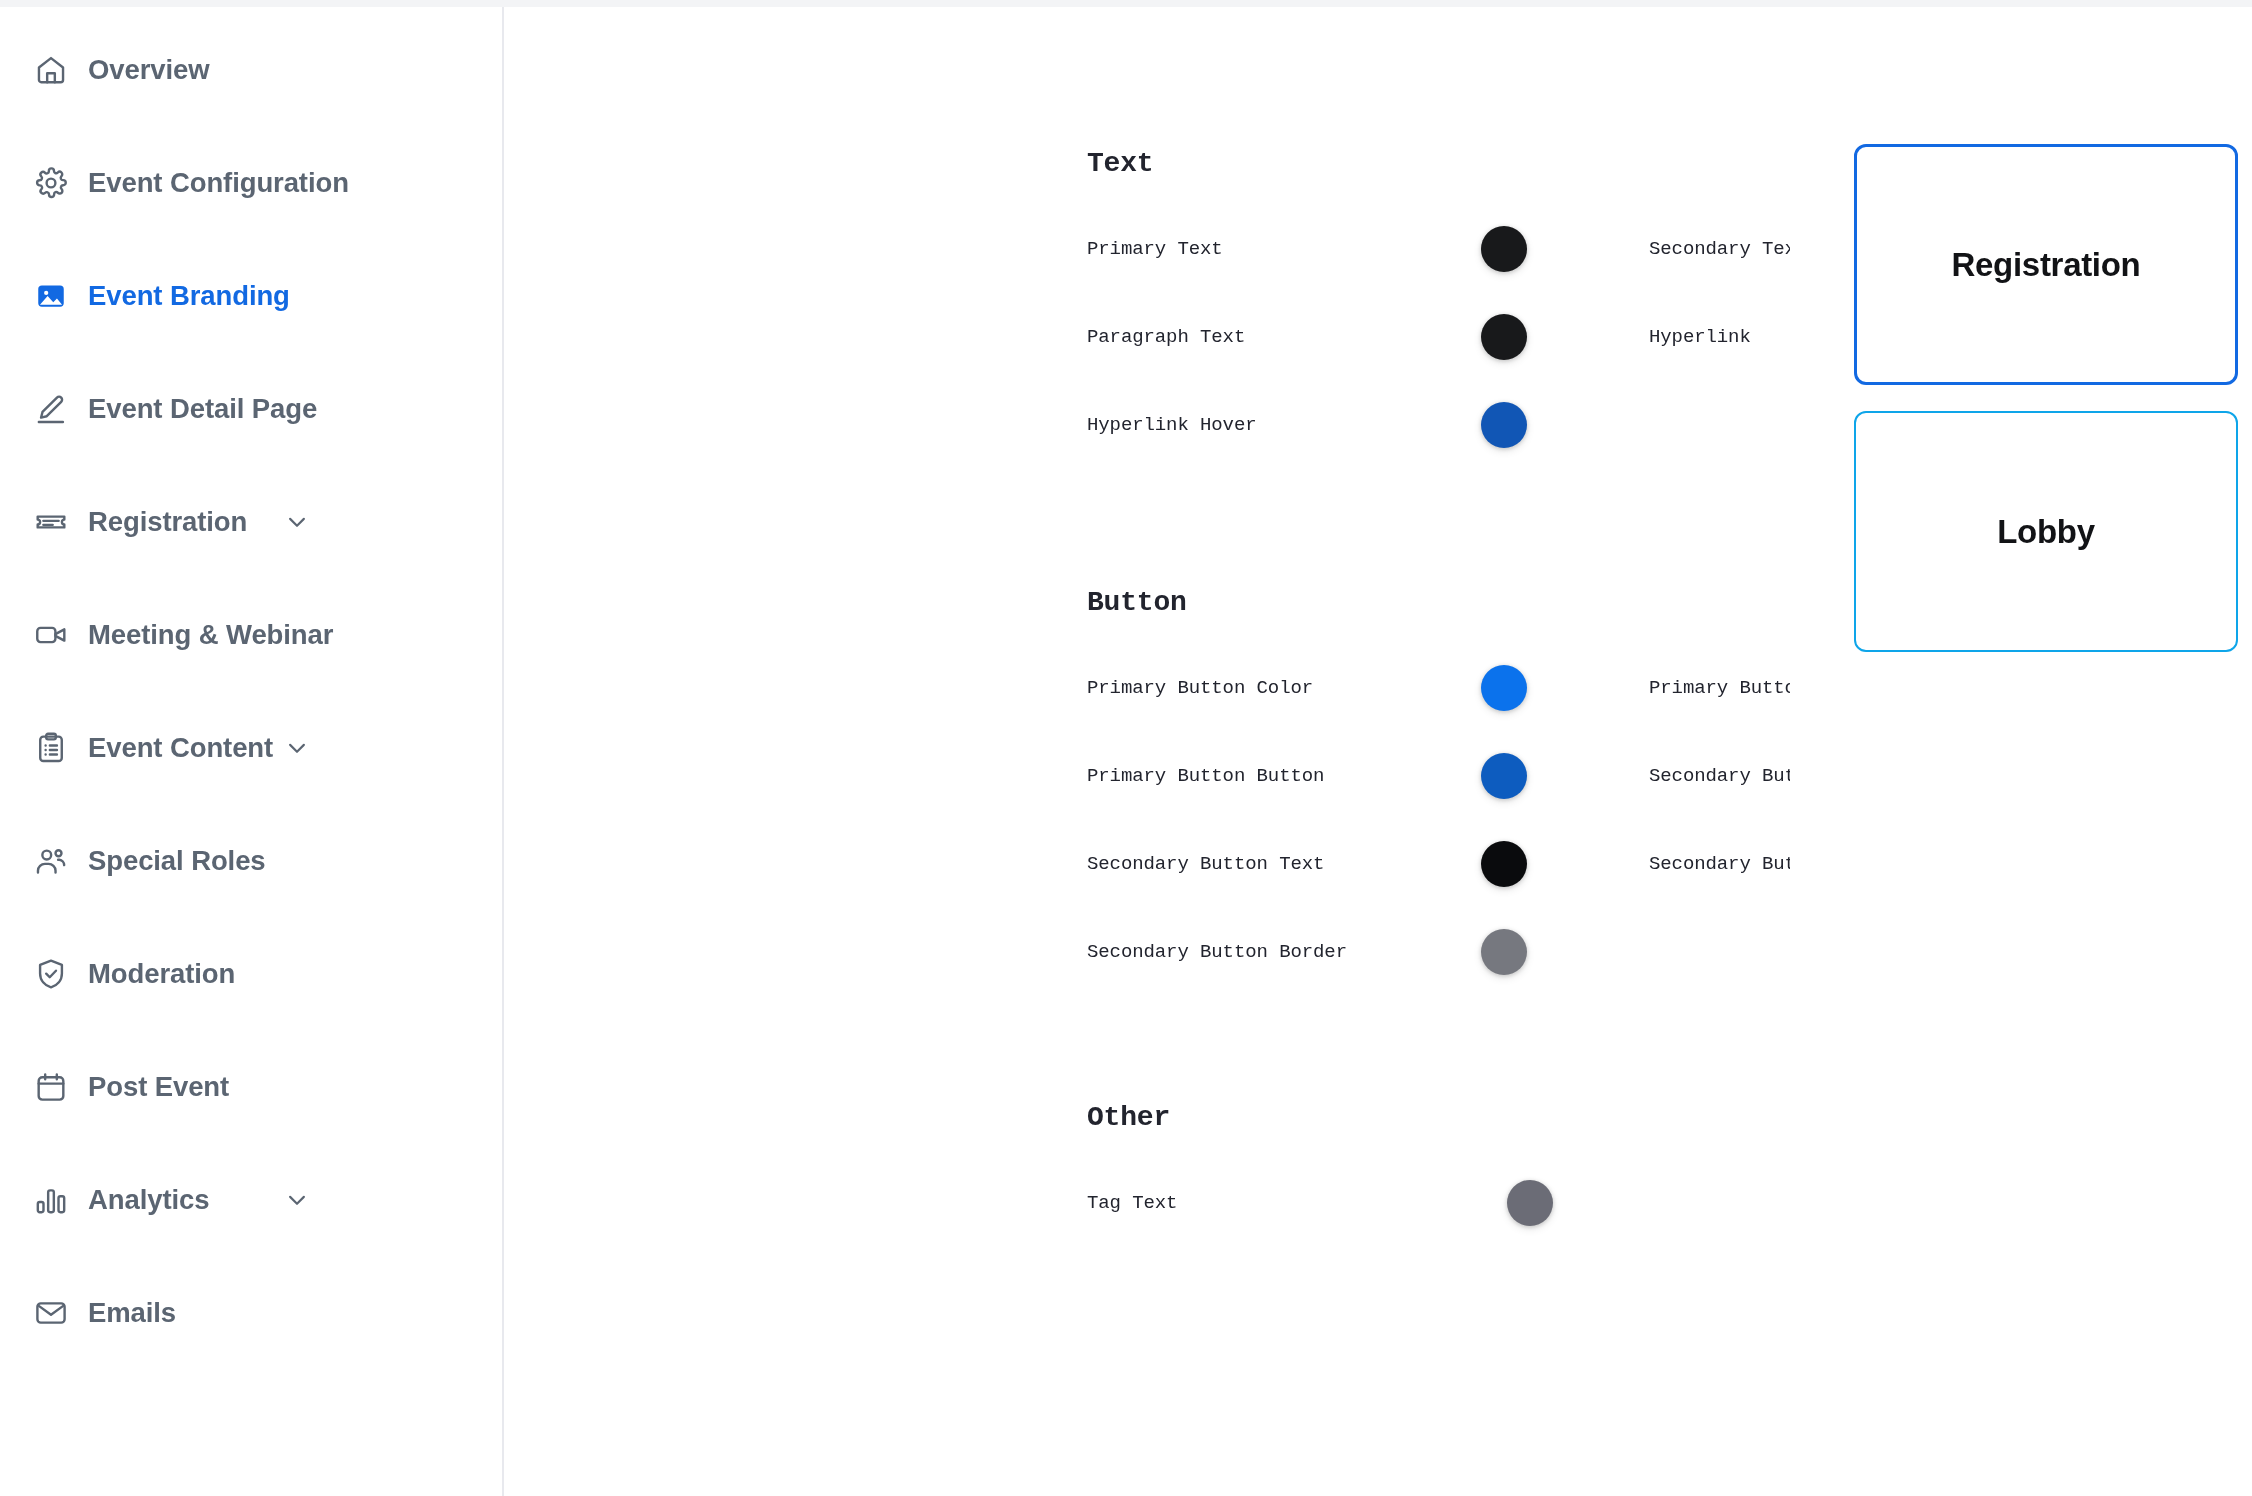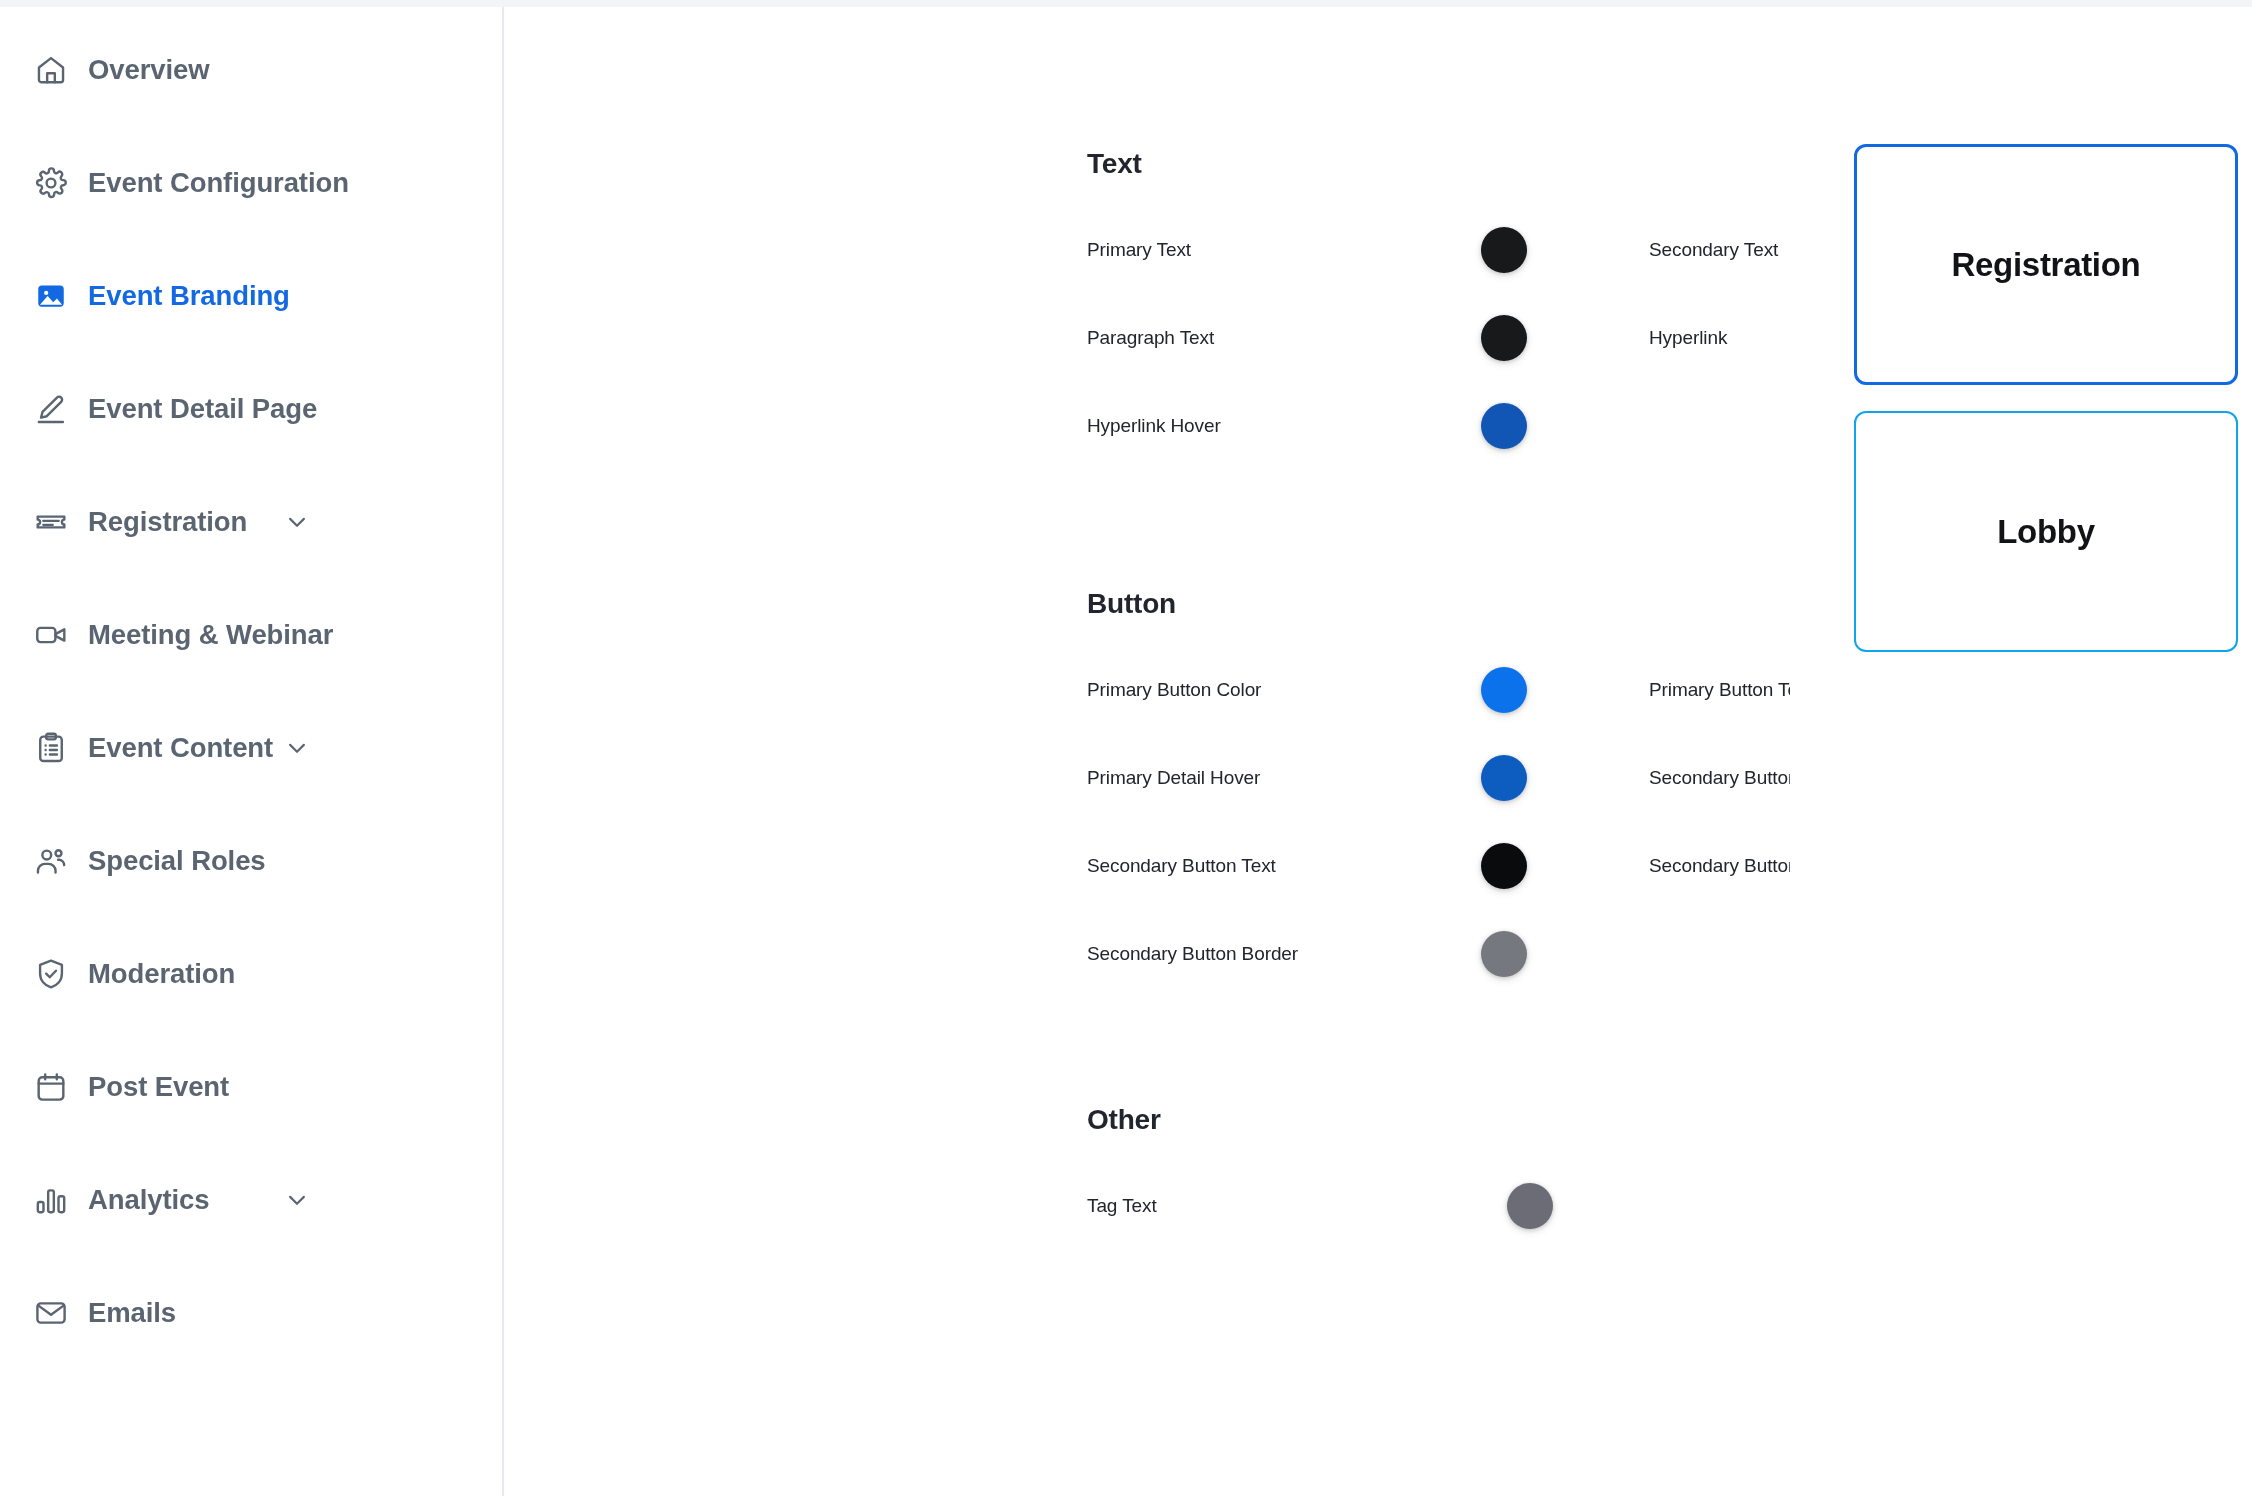--- a/index.html
+++ b/index.html
@@ -84,20 +84,21 @@
     align-items: center;
   }
 
   
   .main {
     position: relative;
     flex: 1 1 auto;
     height: 1300px;
     background: #ffffff;
     overflow: hidden;
+    font-family: Liberation Mono, monospace;
   }
 
   .main-inner {
     position: relative;
     padding-left: 583px;
     padding-top: 148px;
   }
 
   .section { position: relative; }
 
@@ -389,21 +390,21 @@
                 <span class="cell-label">Primary Button Color</span>
                 <span class="swatch" style="background: rgb(11, 114, 236);"></span>
               </div>
               <div class="cell col2">
                 <span class="cell-label">Primary Button Text</span>
                 <span class="swatch" style="background: rgb(255, 255, 255);"></span>
               </div>
             </div>
             <div class="row">
               <div class="cell col1">
-                <span class="cell-label">Primary Detail Hover</span>
+                <span class="cell-label">Primary Button Button</span>
                 <span class="swatch" style="background: rgb(13, 92, 191);"></span>
               </div>
               <div class="cell col2">
                 <span class="cell-label">Secondary Button Color</span>
                 <span class="swatch" style="background: rgb(255, 255, 255);"></span>
               </div>
             </div>
             <div class="row">
               <div class="cell col1">
                 <span class="cell-label">Secondary Button Text</span>

